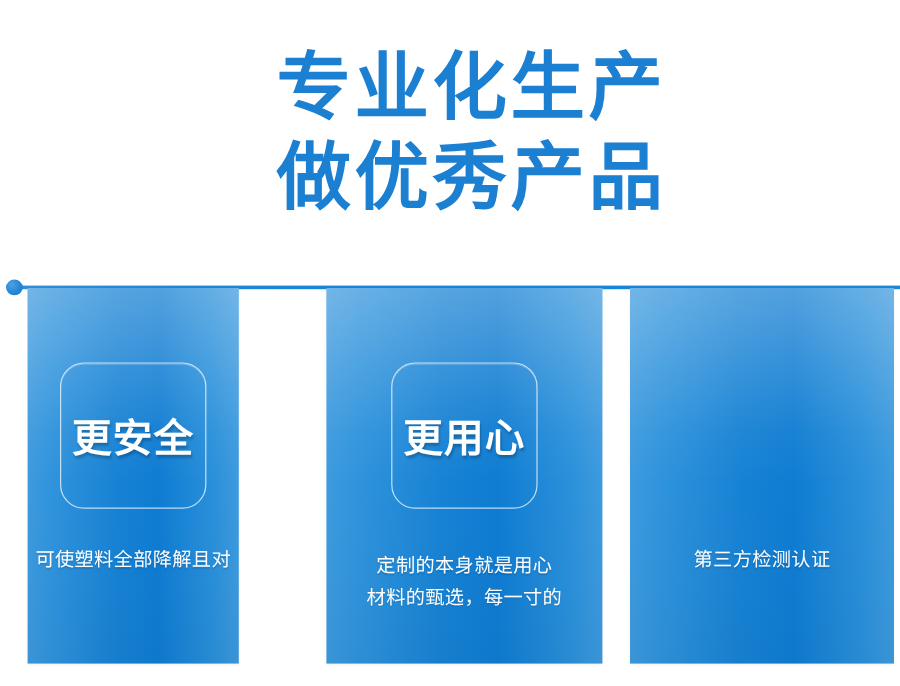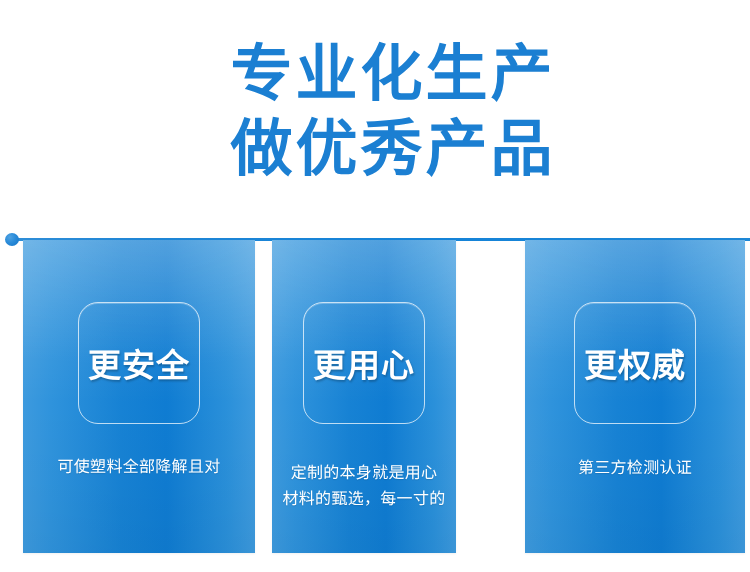--- a/index.html
+++ b/index.html
@@ -88,22 +88,22 @@
         rgba(0,0,0,0.035) 100%),
       linear-gradient(to right,
         #3d9ade 0%,
         #2f93dc 12%,
         #1782d4 42%,
         #0f7cd2 62%,
         #2a90da 88%,
         #3d9ade 100%);
     box-shadow: 0 1px 2px rgba(0,0,0,0.06);
   }
-  .banner.b1 { left: 23px;  width: 232px; font-family: Liberation Mono, monospace; }
-  .banner.b2 { left: 272px; width: 184px; }
+  .banner.b1 { left: 23px;  width: 176px; }
+  .banner.b2 { left: 272px; width: 230px; }
   .banner.b3 { left: 525px; width: 220px; }
 
   
   .banner::before {
     content: "";
     position: absolute;
     left: 0; top: 0; right: 0;
     height: 120px;
     background: linear-gradient(to bottom, rgba(255,255,255,0.13), rgba(255,255,255,0));
     pointer-events: none;
@@ -181,22 +181,19 @@
       <div class="badge">
         <span class="badge-label">更用心</span>
       </div>
       <div class="desc">
         <span class="dline">定制的本身就是用心</span>
         <span class="dline">材料的甄选，每一寸的</span>
       </div>
     </div>
 
     <div class="banner b3">
-      <div class="badge">
-        <span class="badge-label">更权威</span>
-      </div>
       <div class="desc">
         <span class="dline">第三方检测认证</span>
       </div>
     </div>
 
   </div>
 </div>
 
 </body></html>

